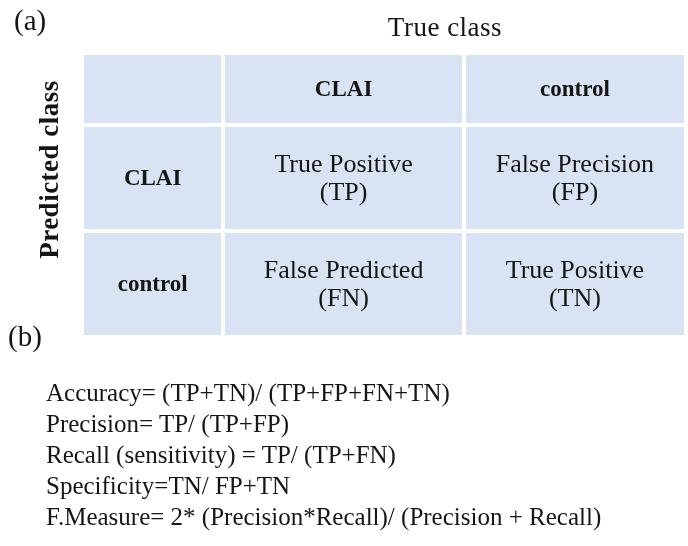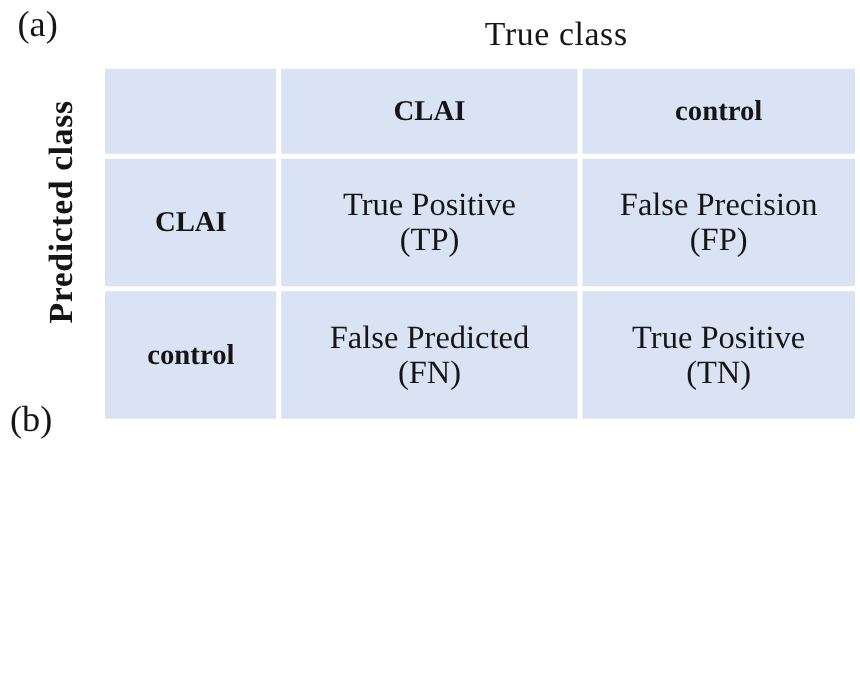--- a/index.html
+++ b/index.html
@@ -126,14 +126,21 @@
         <td class="matrix-cell">
           <div>True Positive</div>
           <div>(TN)</div>
         </td>
       </tr>
     </tbody>
   </table>
 
   <div class="panel-label panel-b-label">(b)</div>
 
+  <div class="formulas">
+    <div class="formula-line">Accuracy= (TP+TN)/ (TP+FP+FN+TN)</div>
+    <div class="formula-line">Precision= TP/ (TP+FP)</div>
+    <div class="formula-line">Recall (sensitivity) = TP/ (TP+FN)</div>
+    <div class="formula-line">Specificity=TN/ FP+TN</div>
+    <div class="formula-line">F.Measure= 2* (Precision*Recall)/ (Precision + Recall)</div>
+  </div>
 
 </div>
 
 </body></html>

